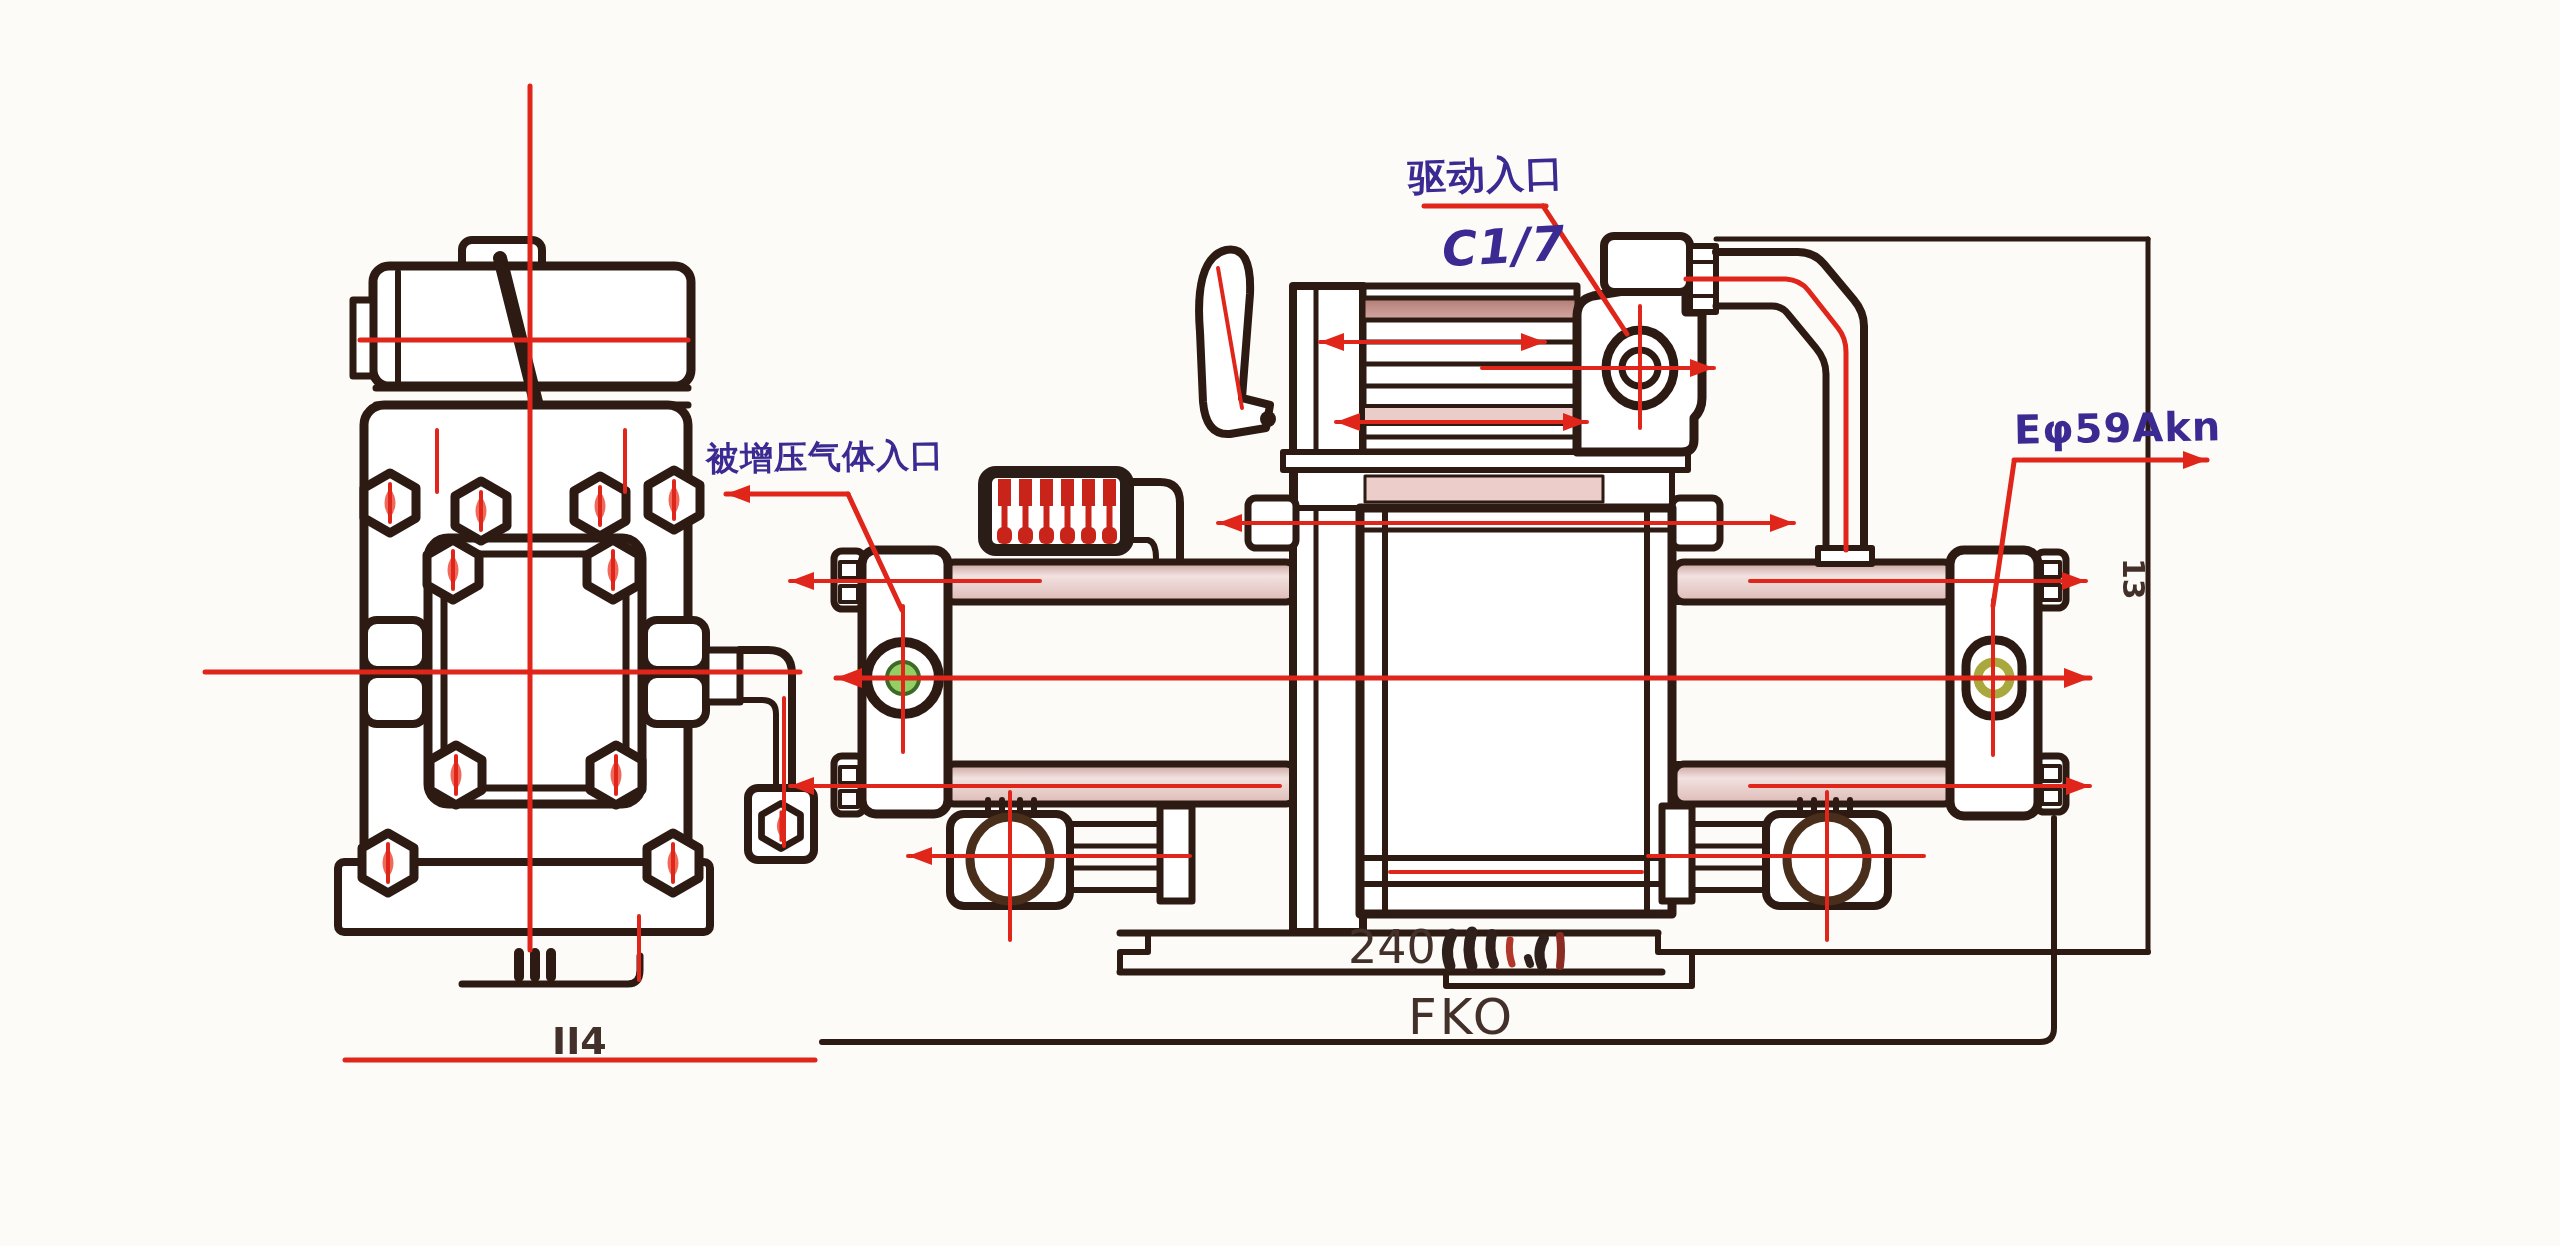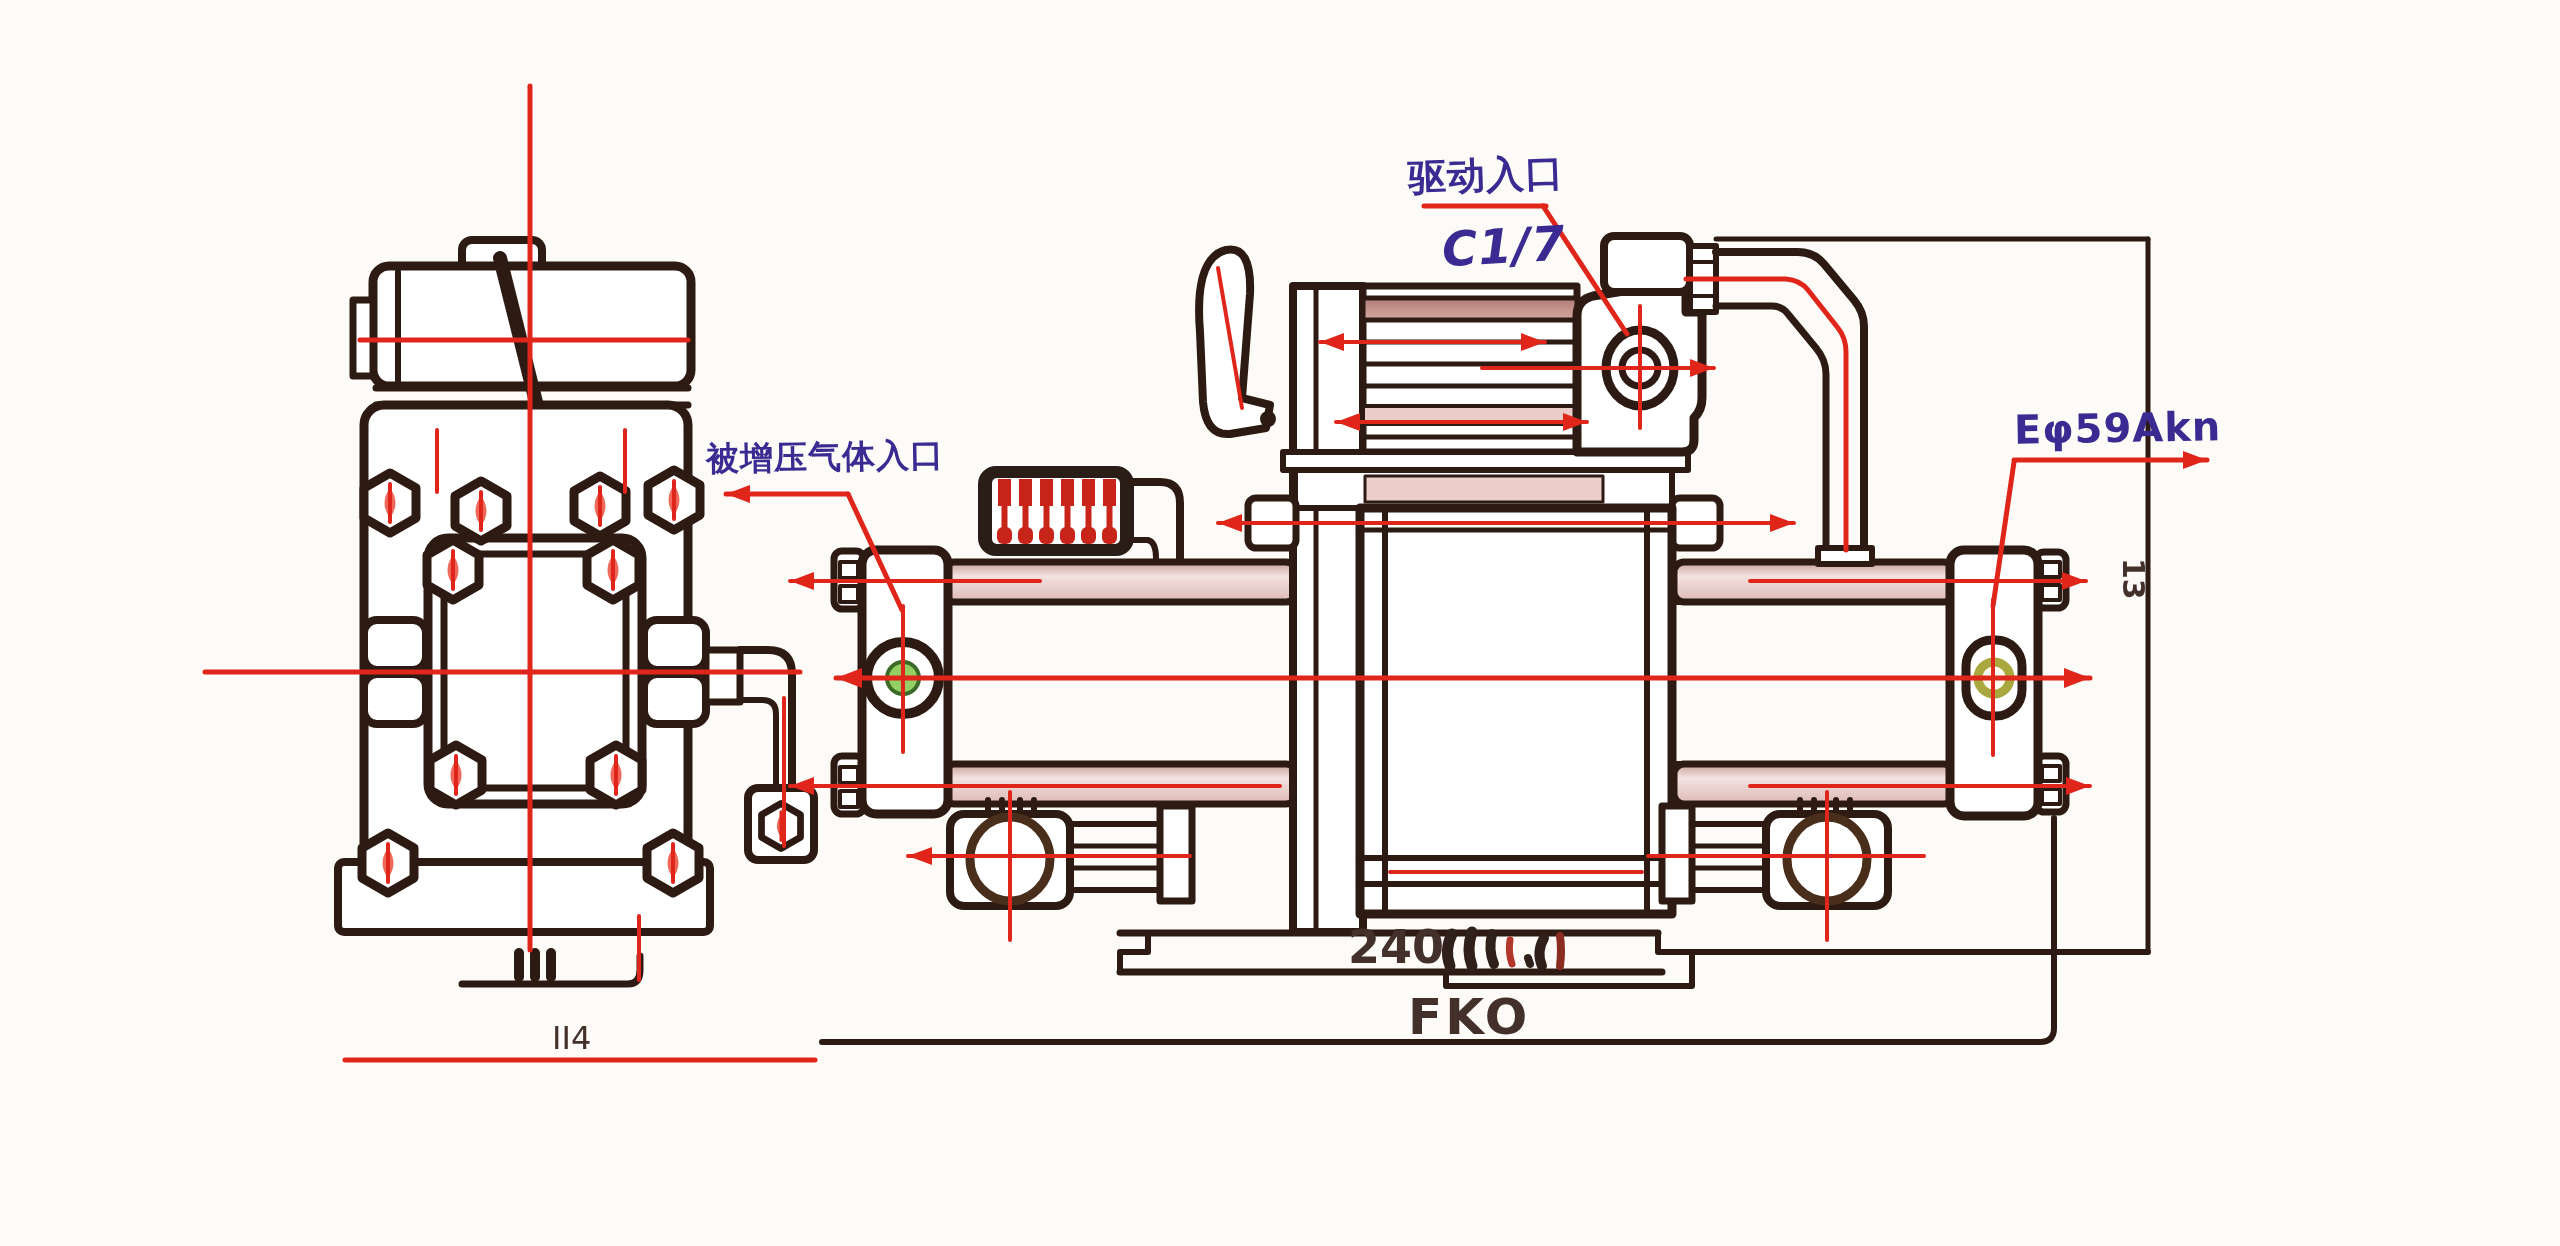--- a/index.html
+++ b/index.html
@@ -1,21 +1,21 @@
 <!DOCTYPE html>
 <html><head>
 <meta charset="utf-8">
 <style>
   html,body{margin:0;padding:0;background:#e8e8e8;}
   .stage{position:relative;width:2560px;height:1246px;background:#fcfbf8;overflow:hidden;
          font-family:"DejaVu Sans",sans-serif;}
   .stage svg{position:absolute;left:0;top:0;}
   .ann{position:absolute;white-space:nowrap;line-height:1;}
   .purple{color:#3a2a92;font-weight:700;letter-spacing:1px;}
-  .inkdark{color:#44302a;font-weight:700;}
+  .inkdark{color:#44302a;font-weight:400;}
   .rot90{transform:rotate(90deg);transform-origin:left top;}
 </style>
 </head>
 <body>
 
 <div class="stage">
 
 <svg width="2560" height="1246" viewBox="0 0 2560 1246">
   <defs>
     <linearGradient id="rodg" x1="0" y1="0" x2="0" y2="1">
@@ -306,17 +306,17 @@
 <div class="ann purple" style="left:1408px;top:156px;font-size:38px;transform:rotate(-2deg)">驱动入口</div>
 
 <div class="ann purple" style="left:1442px;top:222px;font-size:48px;font-style:italic;transform:rotate(-3deg)">C1/7</div>
 
 <div class="ann purple" style="left:2014px;top:408px;font-size:40px;transform:rotate(-1deg)">Eφ59Akn</div>
 
 <div class="ann inkdark" style="left:1348px;top:924px;font-size:46px">240</div>
 
 <div class="ann inkdark" style="left:1408px;top:992px;font-size:50px;letter-spacing:3px">FKO</div>
 
-<div class="ann inkdark" style="left:552px;top:1022px;font-size:32px;font-weight:400">II4</div>
+<div class="ann inkdark" style="left:552px;top:1022px;font-size:38px;font-weight:700">II4</div>
 
 <div class="ann inkdark rot90" style="left:2148px;top:558px;font-size:30px;font-weight:700">13</div>
 
 </div>
 
 </body></html>

